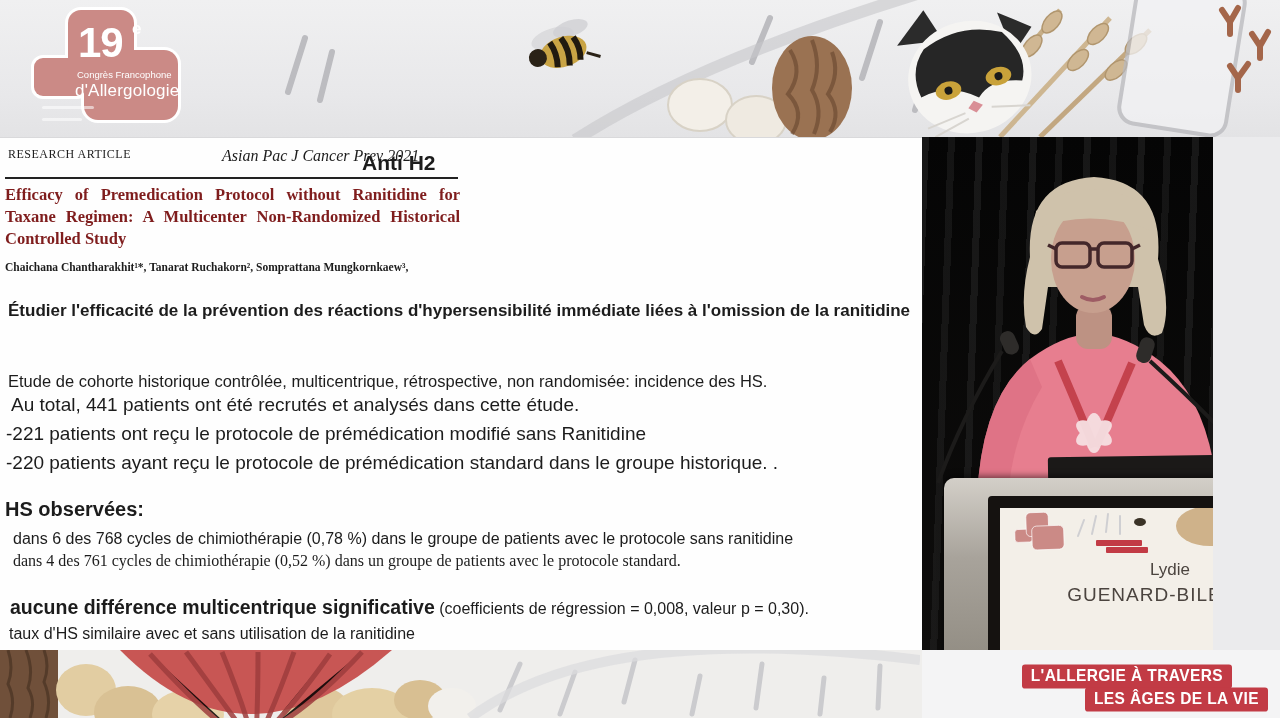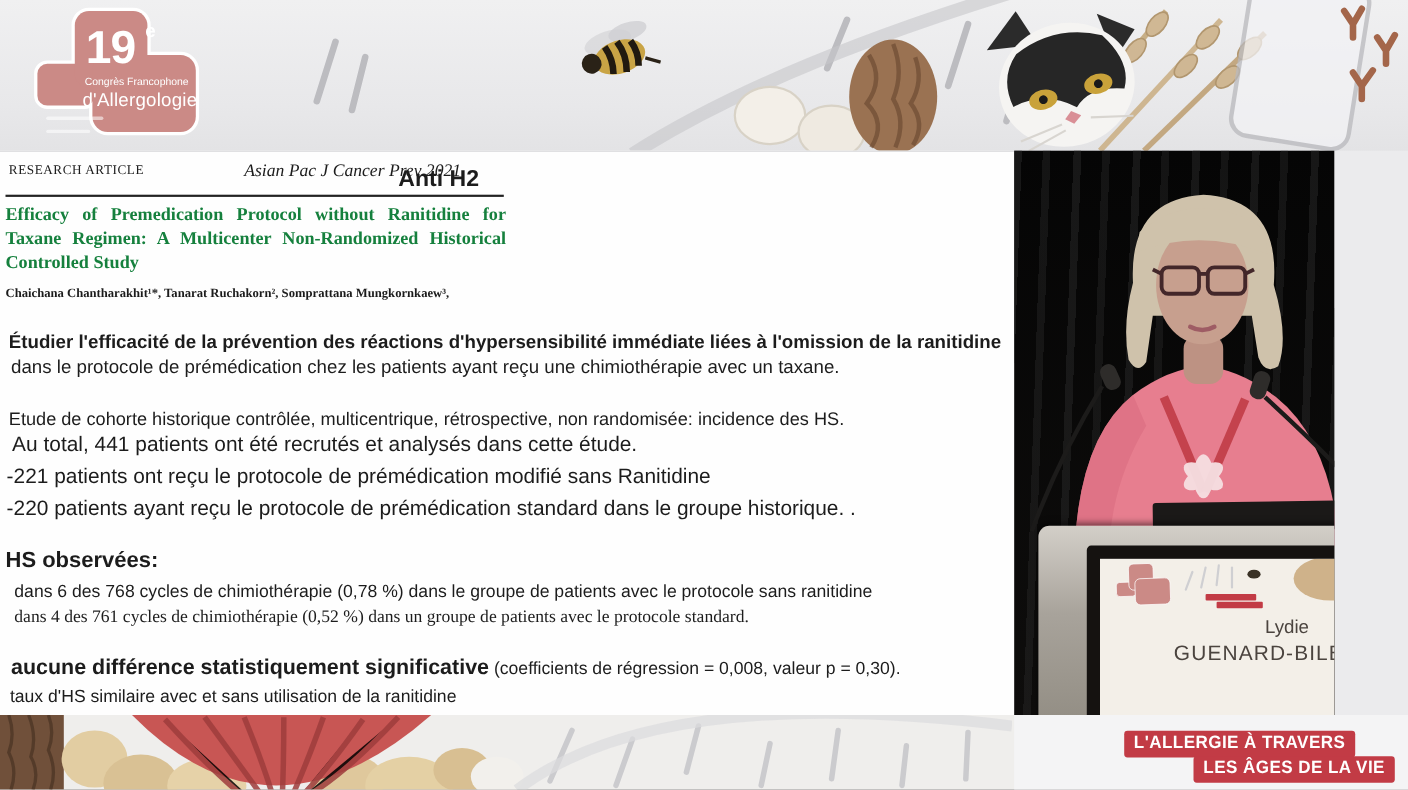--- a/index.html
+++ b/index.html
@@ -22,21 +22,21 @@
 
   
   .slide{position:absolute;left:0;top:137px;width:922px;height:513px;background:#fefefe;
     border-top:1px solid #d9d9db;}
   .slide .abs{position:absolute;white-space:nowrap;color:#1c1c1c;}
   .serif{font-family:"Liberation Serif",serif;}
   .ra-label{left:8px;top:9px;font-size:12px;letter-spacing:.5px;}
   .ra-journal{left:222px;top:9px;font-size:16px;font-style:italic;}
   .ra-rule{position:absolute;left:5px;top:39px;width:453px;height:2px;background:#222;}
   .title-line{position:absolute;left:5px;width:455px;font-family:"Liberation Serif",serif;
-    font-weight:700;font-size:16.5px;color:#15803d;text-align:justify;text-align-last:justify;}
+    font-weight:700;font-size:16.5px;color:#7f1d1d;text-align:justify;text-align-last:justify;}
   .title-last{text-align:left;text-align-last:left;}
   .authors{left:5px;top:123px;font-size:11.5px;font-weight:700;}
   .anti-h2{left:362px;top:13px;font-size:21px;font-weight:700;color:#4d9ccd;}
   .obj-b{left:8px;top:163px;font-size:17px;font-weight:700;}
   .obj-r{left:10px;top:186px;font-size:17px;color:#2a2a2a;}
   .methods{left:8px;top:234px;font-size:16.5px;color:#2a2a2a;}
   .total{left:11px;top:256px;font-size:19px;}
   .grp1{left:6px;top:285px;font-size:19px;}
   .grp2{left:6px;top:314px;font-size:19px;text-align:center;}
   .hs-head{left:5px;top:360px;font-size:20px;font-weight:700;}
@@ -185,32 +185,31 @@
     <div class="ra-rule"></div>
 
     <div class="title-line" style="top:47px;">Efficacy of Premedication Protocol without Ranitidine for</div>
     <div class="title-line" style="top:69px;">Taxane Regimen: A Multicenter Non-Randomized Historical</div>
     <div class="title-line title-last" style="top:91px;">Controlled Study</div>
 
     <span class="abs serif authors">Chaichana Chantharakhit¹*, Tanarat Ruchakorn², Somprattana Mungkornkaew³,</span>
     <span class="abs anti-h2">Anti H2</span>
 
     <span class="abs obj-b">Étudier l'efficacité de la prévention des réactions d'hypersensibilité immédiate liées à l'omission de la ranitidine</span>
-    <span class="abs obj-r">dans le protocole de prémédication chez les patients ayant reçu une chimiothérapie avec un taxane.</span>
 
     <span class="abs methods">Etude de cohorte historique contrôlée, multicentrique, rétrospective, non randomisée: incidence des HS.</span>
     <span class="abs total">Au total, 441 patients ont été recrutés et analysés dans cette étude.</span>
     <span class="abs grp1">-221 patients ont reçu le protocole de prémédication modifié sans Ranitidine</span>
     <span class="abs grp2">-220 patients ayant reçu le protocole de prémédication standard dans le groupe historique. .</span>
 
     <span class="abs hs-head">HS observées:</span>
     <span class="abs hs1">dans 6 des 768 cycles de chimiothérapie (0,78 %) dans le groupe de patients avec le protocole sans ranitidine</span>
     <span class="abs hs2">dans 4 des 761 cycles de chimiothérapie (0,52 %) dans un groupe de patients avec le protocole standard.</span>
 
-    <span class="abs concl"><b>aucune différence statistiquement significative</b><span> (coefficients de régression = 0,008, valeur p = 0,30).</span></span>
+    <span class="abs concl"><b>aucune différence multicentrique significative</b><span> (coefficients de régression = 0,008, valeur p = 0,30).</span></span>
     <span class="abs concl2">taux d'HS similaire avec et sans utilisation de la ranitidine</span>
   </div>
   <div class="slide-bottom-line"></div>
 
   <div class="video">
     <svg class="speaker-svg" width="358" height="360" viewBox="0 0 358 360">
 
       <path d="M55 360 Q60 260 108 222 Q140 198 172 196 Q204 198 238 224 Q288 264 296 360 Z" fill="#e77e8f"></path>
       <path d="M55 360 Q60 260 108 222 L120 250 Q90 300 86 360 Z" fill="#db6f81" opacity=".7"></path>
 

